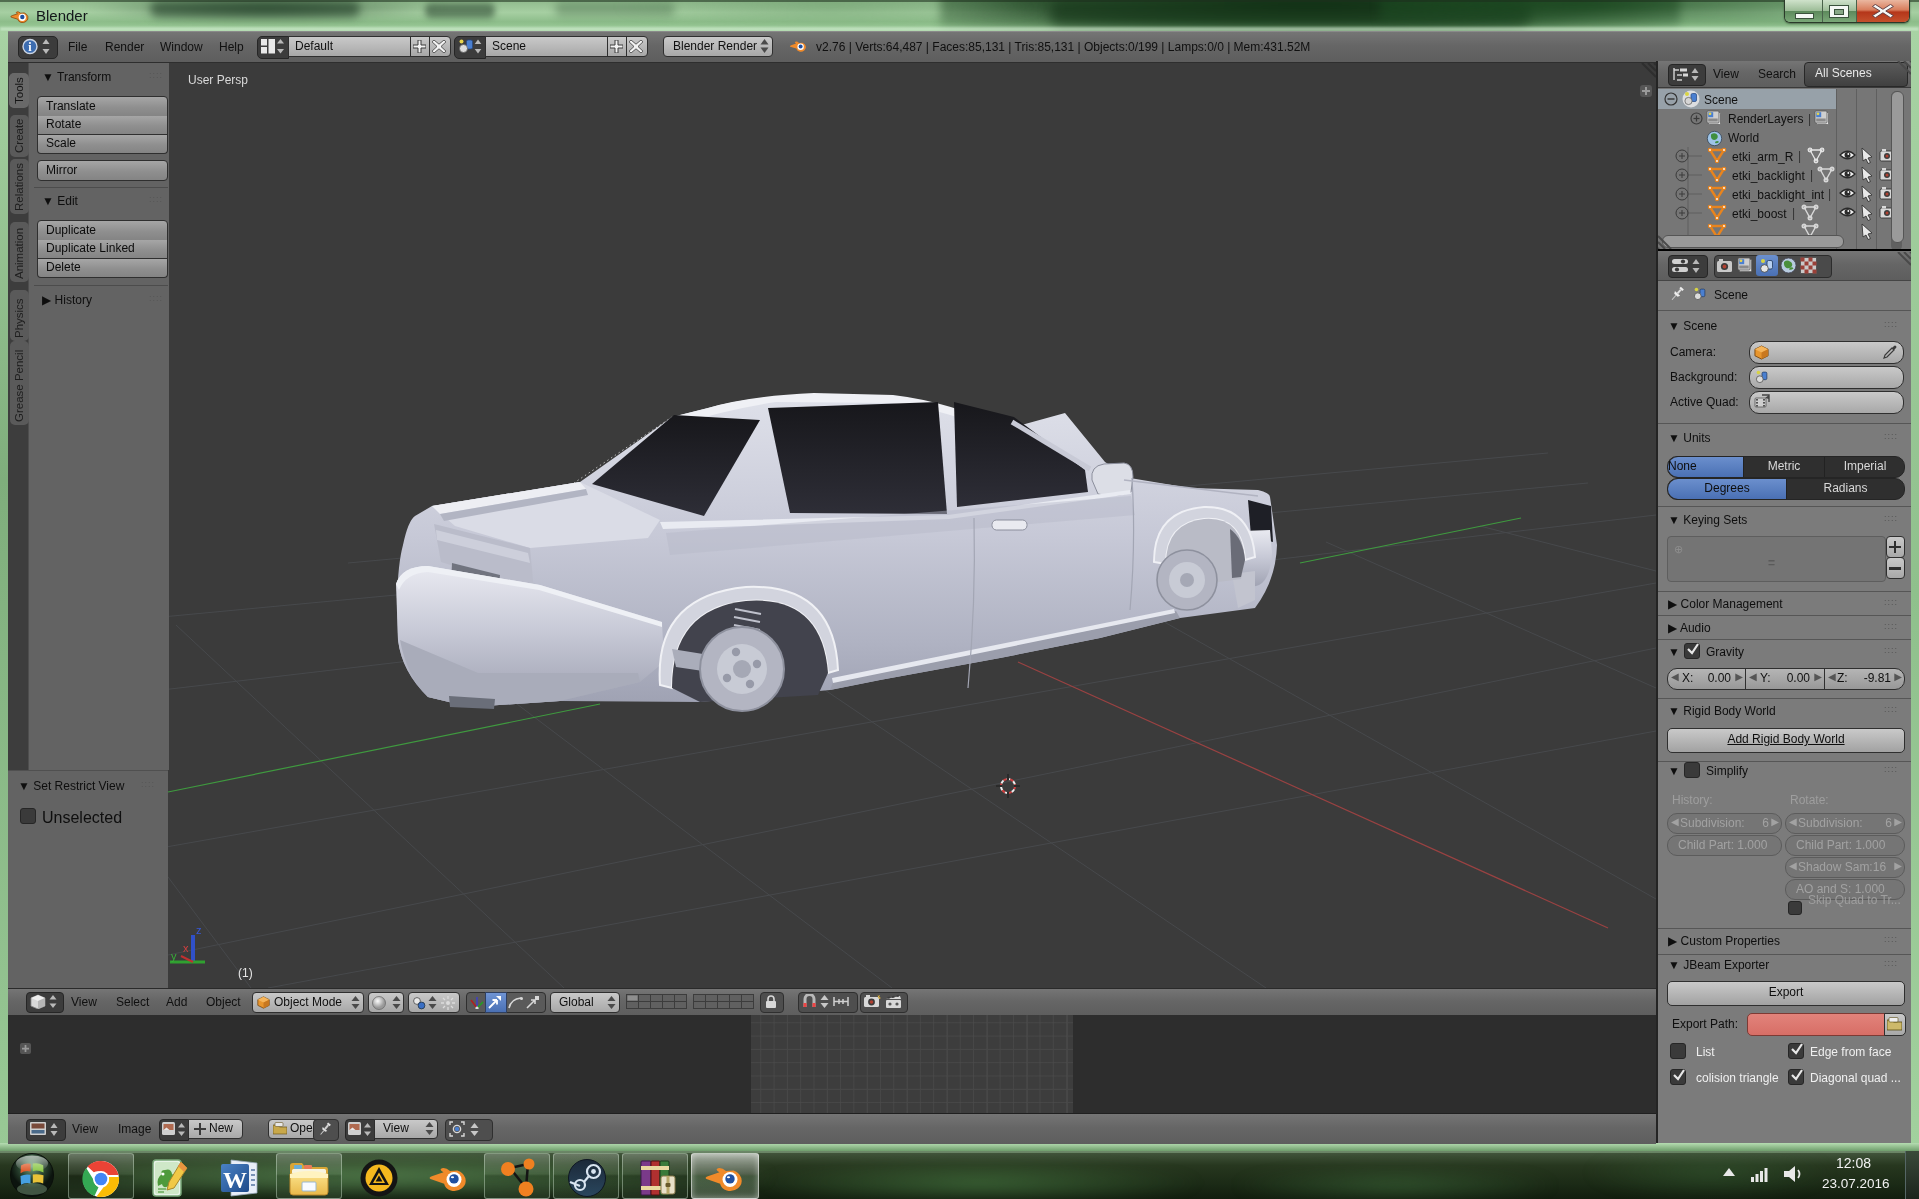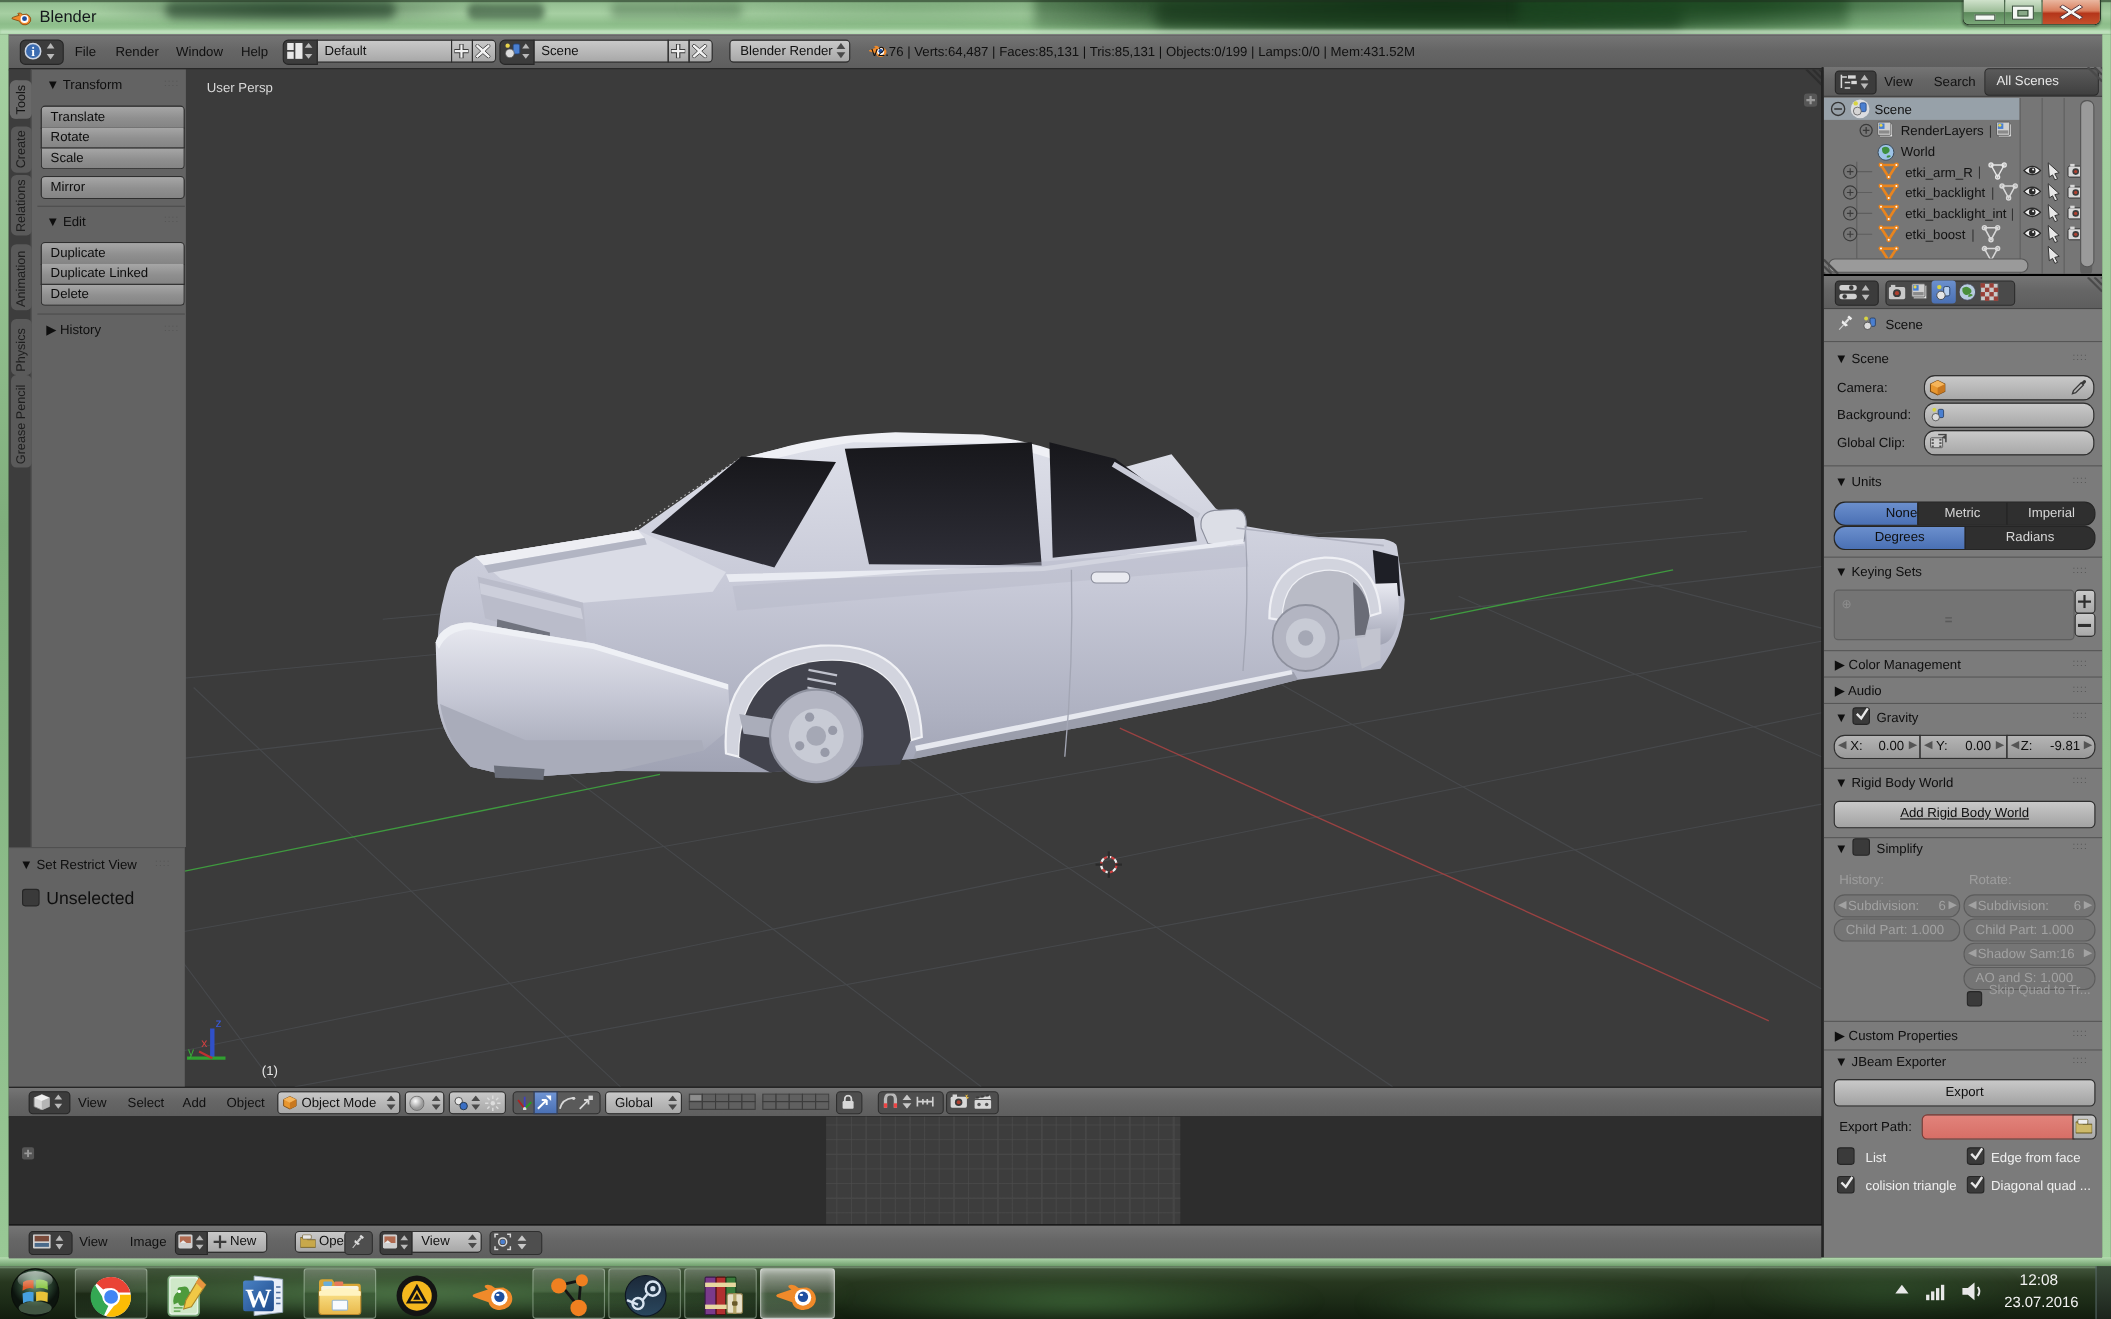--- a/index.html
+++ b/index.html
@@ -121,21 +121,21 @@
           <path d="M4.5 0 L8.5 5.5 L0.5 5.5 Z" fill="#4a4a4a"></path>
           <path d="M4.5 14 L8.5 8.5 L0.5 8.5 Z" fill="#4a4a4a"></path>
         </svg>
     </div>
 
     <svg class="abs" style="left:781px;top:7px;" width="18" height="15" viewBox="0 0 19 16">
       <path d="M1.2 8.2 Q0 7.4 2.2 6.6 L7.5 4.8 Q5.2 3.4 6.8 2.9 Q8.6 2.4 10.6 4.2 L14.2 3.9 Q16.9 4.9 17.8 7.5 Q18.6 10.3 16.2 12.3 Q13.8 14.2 10.9 13.4 Q8.3 12.6 7.7 10.2 Z" fill="#f08a2a"></path>
       <circle cx="12.3" cy="8.3" r="3.4" fill="#fff"></circle>
         <circle cx="12.3" cy="8.0" r="2.1" fill="#1f4fa0"></circle>
     </svg>
-    <div class="abs dtxt" style="left:784px;top:8px;text-align:right;">v2.76 | Verts:64,487 | Faces:85,131 | Tris:85,131 | Objects:0/199 | Lamps:0/0 | Mem:431.52M</div>
+    <div class="abs dtxt" style="left:808px;top:8px;text-align:right;">v2.76 | Verts:64,487 | Faces:85,131 | Tris:85,131 | Objects:0/199 | Lamps:0/0 | Mem:431.52M</div>
   </div>
 
   <div class="abs" id="vp3d" style="left:8px;top:63px;width:1648px;height:925px;background:#3b3b3b;overflow:hidden;">
 
     <svg class="abs" style="left:0;top:0;" width="1648" height="925" viewBox="0 0 1648 925">
       <defs>
         <linearGradient id="bodyg" x1="0" y1="0" x2="0" y2="1">
           <stop offset="0" stop-color="#dfe1ea"></stop>
             <stop offset=".45" stop-color="#c7c9d7"></stop>
             <stop offset=".8" stop-color="#afb2c2"></stop>
@@ -955,42 +955,42 @@
         </svg>
     </div>
     <div class="abs" style="left:12px;top:119px;">Background:</div>
     <div class="abs field" style="left:91px;top:115px;width:153px;height:21px;border-radius:10px;">
       <svg style="position:absolute;left:4px;top:2px;" width="16" height="16" viewBox="0 0 18 18">
           <circle cx="5" cy="4" r="2" fill="#d8d442"></circle>
           <rect x="9" y="3.5" width="5.5" height="8.5" rx="1.5" fill="#4a7fd0" stroke="#223a5e" stroke-width=".8"></rect>
           <circle cx="6.5" cy="11.5" r="3.8" fill="#dcdcdc" stroke="#444" stroke-width=".8"></circle>
         </svg>
     </div>
-    <div class="abs" style="left:12px;top:144px;">Global Clip:</div>
+    <div class="abs" style="left:12px;top:144px;">Active Quad:</div>
     <div class="abs field" style="left:91px;top:140px;width:153px;height:21px;border-radius:10px;">
       <svg style="position:absolute;left:4px;top:2px;" width="16" height="16" viewBox="0 0 16 16">
           <rect x="1" y="4" width="11" height="9" rx="1" fill="#cfcfcf" stroke="#555" stroke-width=".8"></rect>
           <g fill="#555">
             <rect x="2" y="5" width="2" height="1.6"></rect>
             <rect x="2" y="8" width="2" height="1.6"></rect>
             <rect x="2" y="11" width="2" height="1.6"></rect>
             <rect x="9" y="5" width="2" height="1.6"></rect>
             <rect x="9" y="8" width="2" height="1.6"></rect>
             <rect x="9" y="11" width="2" height="1.6"></rect>
           </g>
           <path d="M8 1 L15 1 L15 8" fill="none" stroke="#444" stroke-width="1.4"></path>
           <path d="M11 4 L15 1 L15 5 Z" fill="#444"></path>
         </svg>
     </div>
     <div class="abs" style="left:0px;top:172px;width:253px;height:1px;background:#565656;"></div>
 
     <div class="abs phead" style="left:10px;top:180px;">▼ Units</div>
       <div class="abs grip" style="left:226px;top:180px;">::::</div>
     <div class="abs" style="left:9px;top:205px;width:236px;height:20px;background:#2f2f2f;border-radius:10px;border:1px solid #252525;">
-      <div class="abs" style="left:0;top:0;width:75px;height:20px;background:linear-gradient(#6b8fcd,#4a70b4);border-radius:10px 0 0 10px;color:#0e0e0e;text-align:right;"><span style="position:relative;top:2px;">None</span></div>
+      <div class="abs" style="left:0;top:0;width:75px;height:20px;background:linear-gradient(#6b8fcd,#4a70b4);border-radius:10px 0 0 10px;color:#0e0e0e;text-align:left;"><span style="position:relative;top:2px;">None</span></div>
       <div class="abs" style="left:75px;top:0;width:80px;height:20px;color:#d8d8d8;text-align:center;border-left:1px solid #222;"><span style="position:relative;top:2px;">Metric</span></div>
       <div class="abs" style="left:156px;top:0;width:80px;height:20px;color:#d8d8d8;text-align:center;border-left:1px solid #222;"><span style="position:relative;top:2px;">Imperial</span></div>
     </div>
     <div class="abs" style="left:9px;top:227px;width:236px;height:20px;background:#2f2f2f;border-radius:10px;border:1px solid #252525;">
       <div class="abs" style="left:0;top:0;width:118px;height:20px;background:linear-gradient(#6b8fcd,#4a70b4);border-radius:10px 0 0 10px;color:#0e0e0e;text-align:center;"><span style="position:relative;top:2px;">Degrees</span></div>
       <div class="abs" style="left:118px;top:0;width:117px;height:20px;color:#d8d8d8;text-align:center;border-left:1px solid #222;"><span style="position:relative;top:2px;">Radians</span></div>
     </div>
     <div class="abs" style="left:0px;top:255px;width:253px;height:1px;background:#565656;"></div>
 
     <div class="abs phead" style="left:10px;top:262px;">▼ Keying Sets</div>

